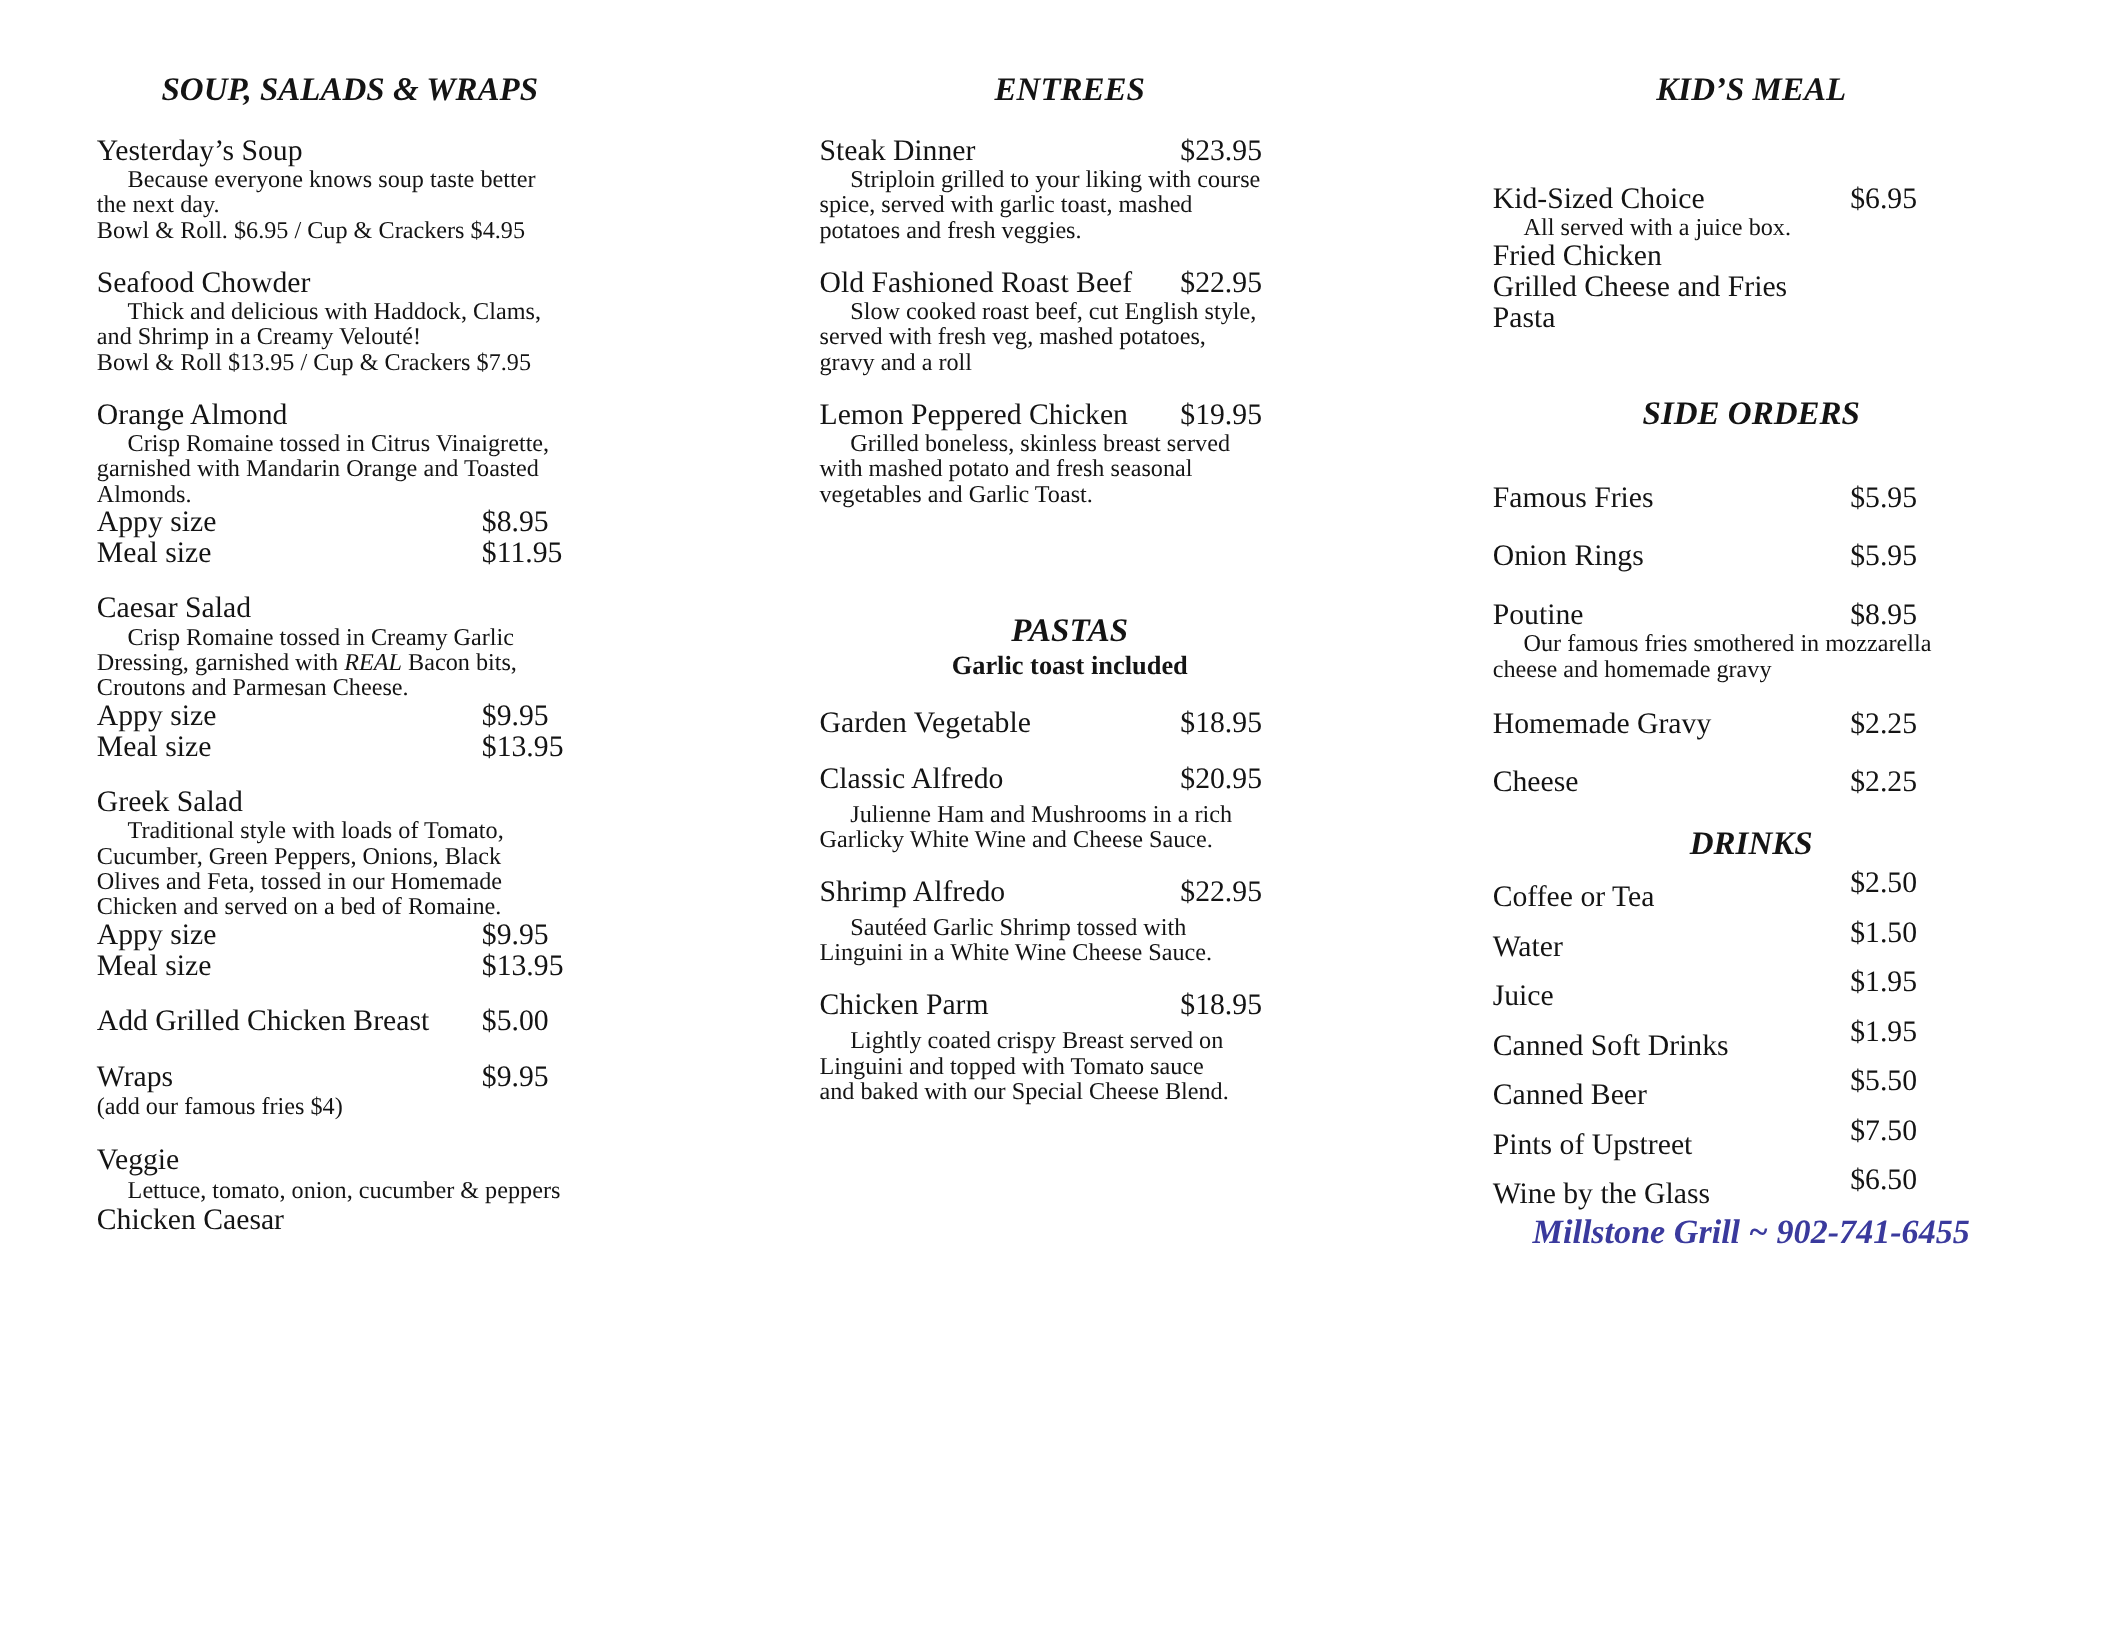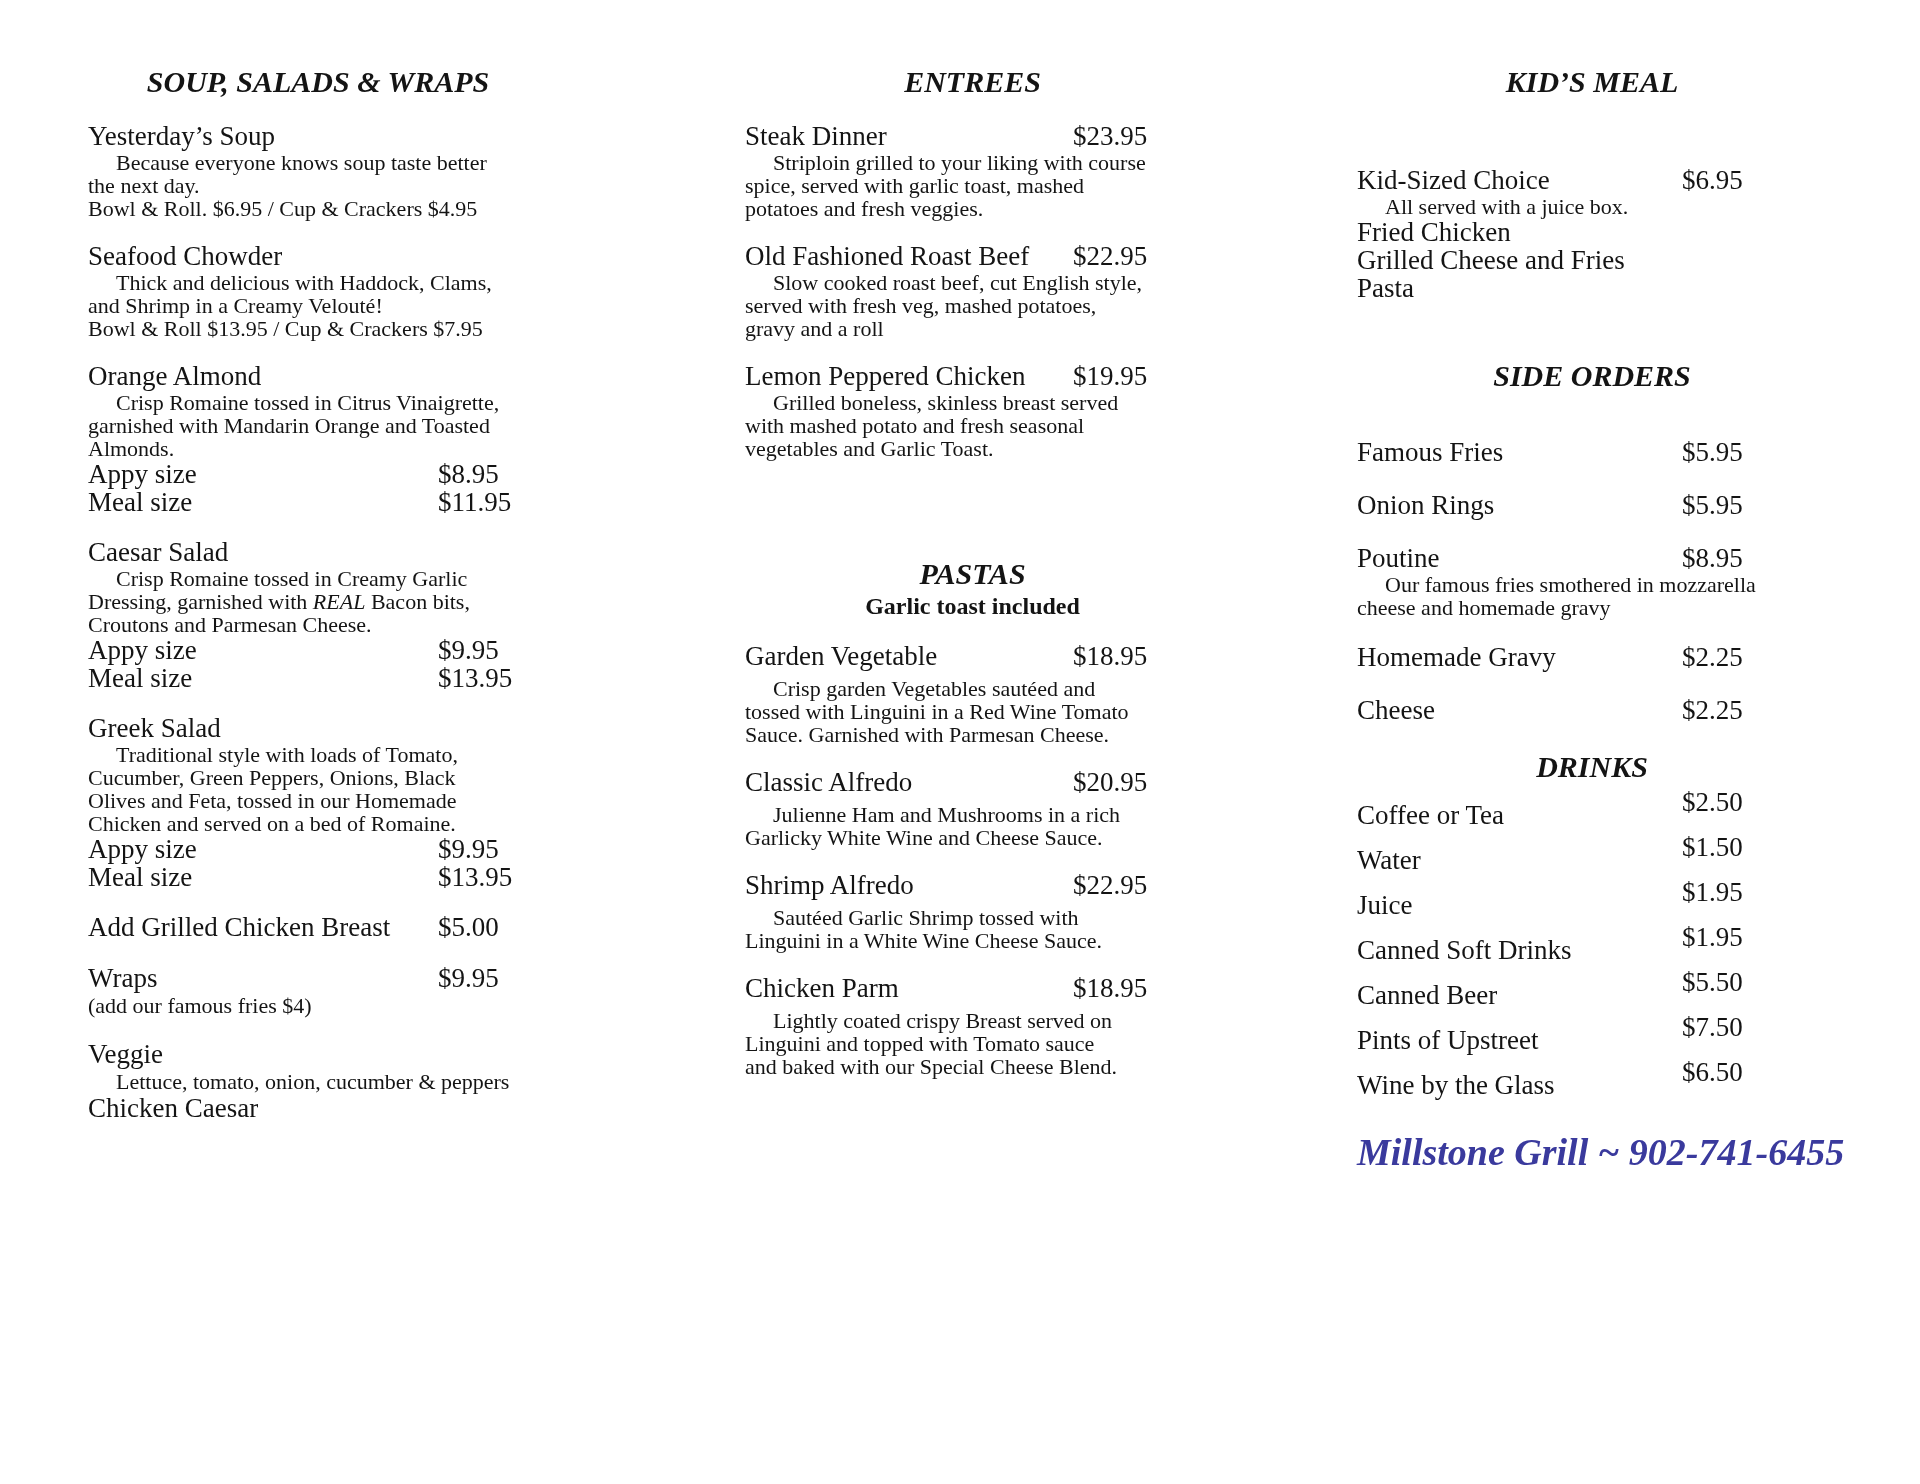--- a/index.html
+++ b/index.html
@@ -49,21 +49,21 @@
   .desc .dl{white-space:nowrap;}
   .desc .dl.first{padding-left:28px;}
   .sec-pastas .desc{margin-top:6px;}
   .it{font-style:italic;}
 
   .footnote{
     margin-top:28px;font-size:28px;line-height:34px;font-weight:bold;
     text-align:center;white-space:nowrap;
   }
   .brand-footer{
-    margin-top:32px;font-size:38px;line-height:40px;
+    font-size:31px;line-height:40px;
     font-weight:bold;font-style:italic;text-align:center;white-space:nowrap;
   }
 </style>
 </head>
 <body>
 
 <div class="page">
   <div class="col col-left">
       <div class="section sec-plain">
         <div class="title">SOUP, SALADS &amp; WRAPS</div>
@@ -131,25 +131,20 @@
         <div class="desc">
           <div class="dl first">Grilled boneless, skinless breast served</div>
           <div class="dl">with mashed potato and fresh seasonal</div>
           <div class="dl">vegetables and Garlic Toast.</div>
         </div>
       </div>
       <div class="section sec-pastas">
         <div class="title">PASTAS</div>
         <div class="subtitle">Garlic toast included</div>
         <div class="item first"><span class="name">Garden Vegetable</span><span class="price">$18.95</span></div>
-        <div class="desc">
-          <div class="dl first">Crisp garden Vegetables sautéed and</div>
-          <div class="dl">tossed with Linguini in a Red Wine Tomato</div>
-          <div class="dl">Sauce. Garnished with Parmesan Cheese.</div>
-        </div>
         <div class="item"><span class="name">Classic Alfredo</span><span class="price">$20.95</span></div>
         <div class="desc">
           <div class="dl first">Julienne Ham and Mushrooms in a rich</div>
           <div class="dl">Garlicky White Wine and Cheese Sauce.</div>
         </div>
         <div class="item"><span class="name">Shrimp Alfredo</span><span class="price">$22.95</span></div>
         <div class="desc">
           <div class="dl first">Sautéed Garlic Shrimp tossed with</div>
           <div class="dl">Linguini in a White Wine Cheese Sauce.</div>
         </div>

